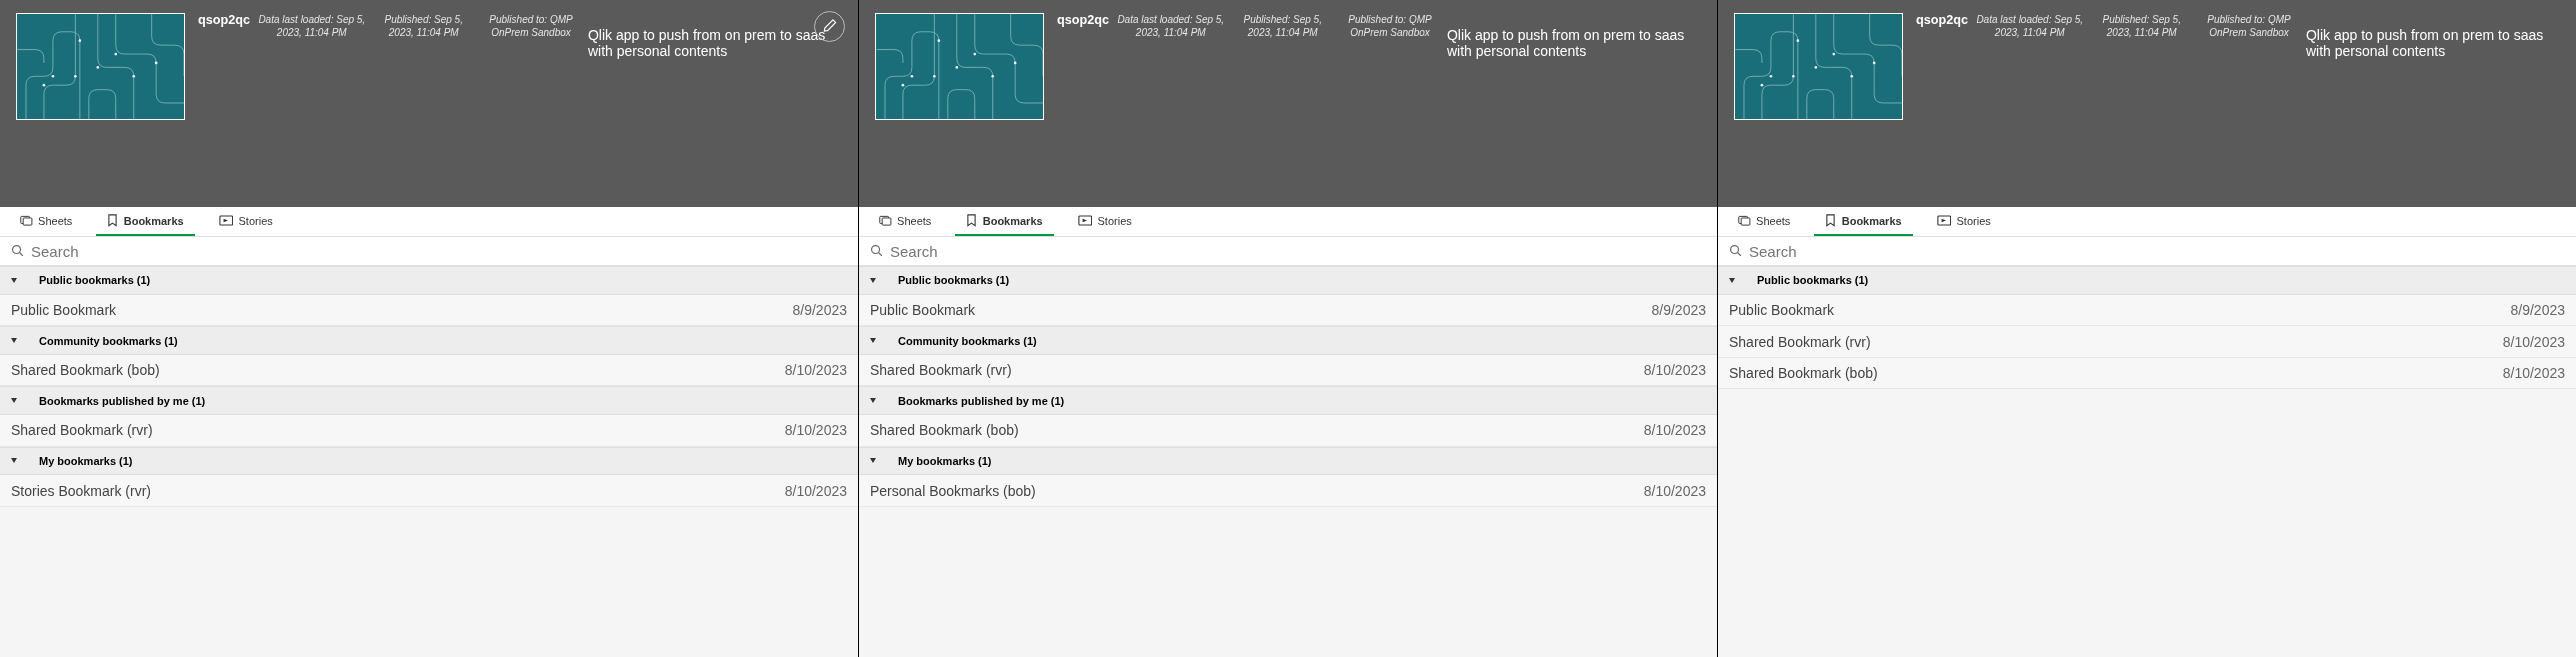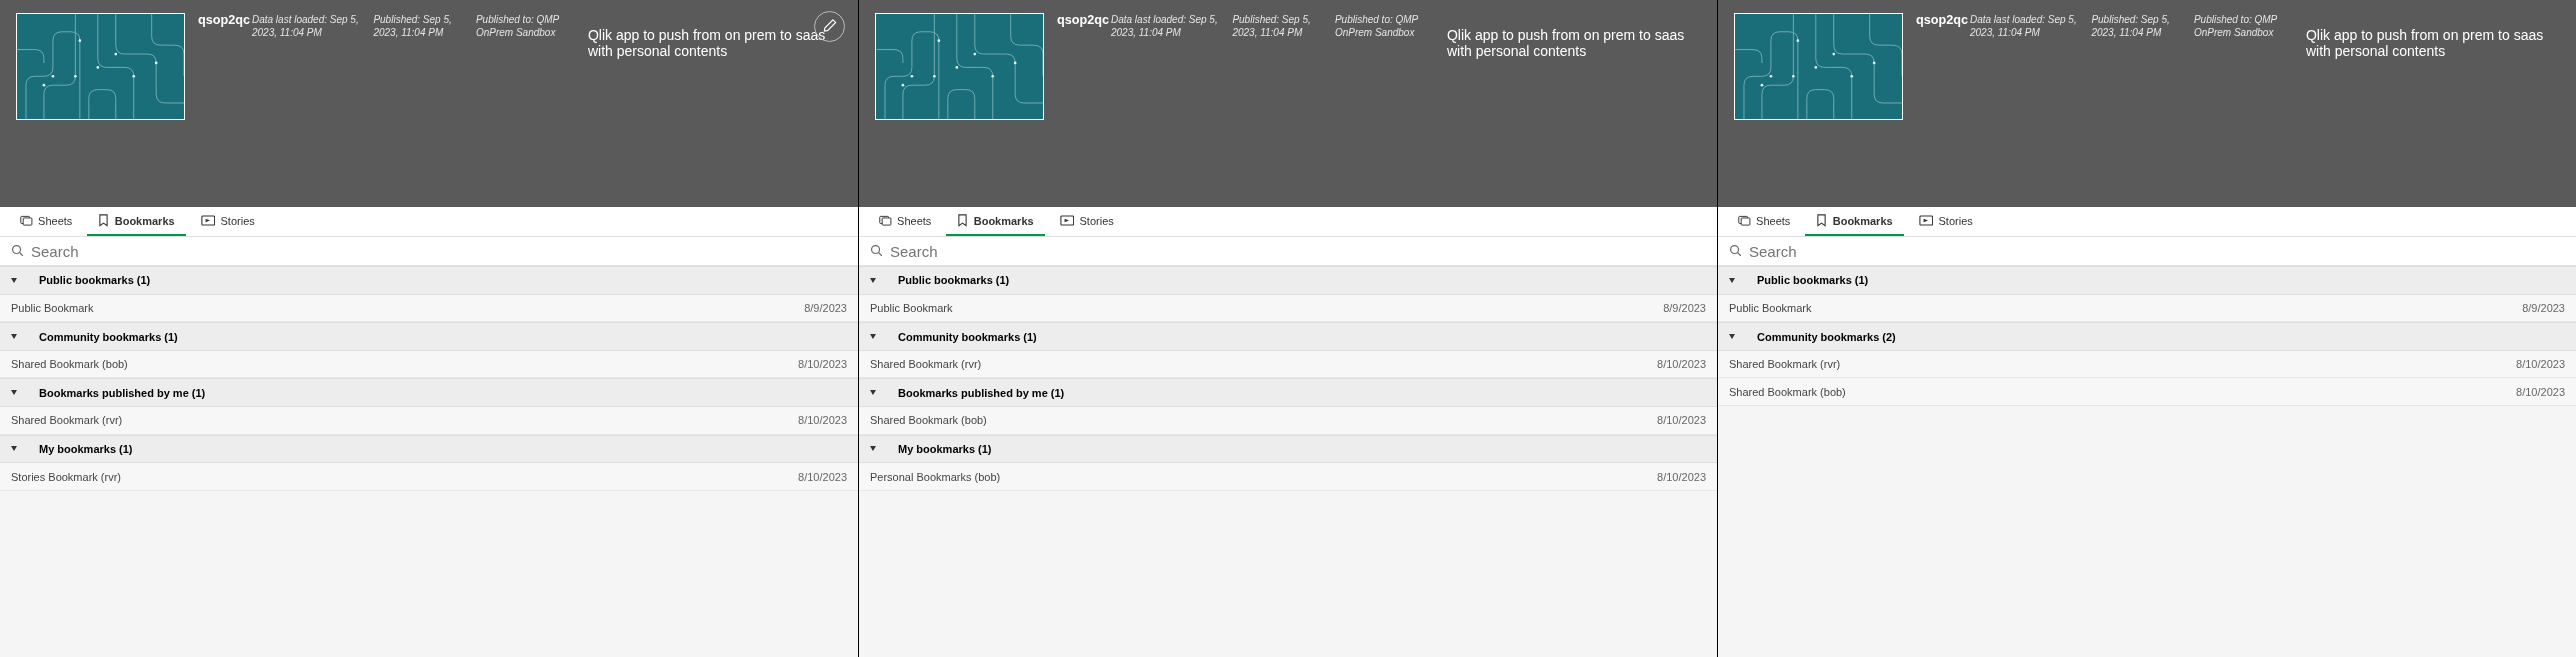--- a/index.html
+++ b/index.html
@@ -33,21 +33,21 @@
       height: 107px;
       background: #1a6e7a;
       border: 0.9px solid #fff;
       flex-shrink: 0;
       position: relative;
       overflow: hidden;
     }
     .thumbnail svg { width: 100%; height: 100%; }
     .meta { flex: 1; display: flex; flex-direction: row; gap: 1.8px; }
     .app-title { font-weight: bold; font-size: 12.7px; margin-bottom: 1.8px; }
-    .meta-line { font-style: italic; font-size: 10px; color: #e5e5e5; line-height: 1.3; }
+    .meta-line { font-style: italic; font-size: 10px; color: #e5e5e5; line-height: 1.3; text-align: center; }
     .app-desc { font-size: 14px; margin-top: 14px; color: #fff; }
     .edit-btn {
       position: absolute;
       top: 11px;
       right: 12.7px;
       width: 31px;
       height: 31px;
       border-radius: 50%;
       border: 1.8px solid #bbb;
       background: transparent;
@@ -55,21 +55,21 @@
       display: flex;
       align-items: center;
       justify-content: center;
       cursor: pointer;
     }
     .tabs {
       display: flex;
       background: #fff;
       border-bottom: 0.9px solid #ddd;
       padding-left: 9px;
-      gap: 4px;
+      gap: 13px;
     }
     .tab {
       display: flex;
       align-items: center;
       gap: 5.4px;
       padding: 7.3px 11px;
       font-size: 11px;
       color: #333;
       cursor: pointer;
       border-bottom: 2.7px solid transparent;
@@ -104,21 +104,21 @@
       cursor: pointer;
     }
     .group-header:first-of-type { border-top: none; }
     .item {
       display: flex;
       justify-content: space-between;
       align-items: center;
       padding: 7.3px 11px;
       background: #f7f7f7;
       border-bottom: 0.9px solid #e8e8e8;
-      font-size: 11px;
+      font-size: 14px;
       color: #444;
       cursor: pointer;
     }
     .item-date { color: #666; }
     .filler { flex: 1; background: #f5f5f5; }
     .chev {
       display: inline-block;
       width: 0; height: 0;
       border-left: 3.6px solid transparent;
       border-right: 3.6px solid transparent;
@@ -403,24 +403,20 @@
     <input type="text" placeholder="Search" style="">
   </div>
     <div class="group-header">
       <span class="chev"></span>
       <span>Public bookmarks (1)</span>
     </div>
     <div class="item">
       <span>Public Bookmark</span>
       <span class="item-date">8/9/2023</span>
     </div>
-    <div class="group-header">
-      <span class="chev"></span>
-      <span>Community bookmarks (2)</span>
-    </div>
     <div class="item">
       <span>Shared Bookmark (rvr)</span>
       <span class="item-date">8/10/2023</span>
     </div>
     <div class="item">
       <span>Shared Bookmark (bob)</span>
       <span class="item-date">8/10/2023</span>
     </div>
     <div class="filler"></div>
   </div>

